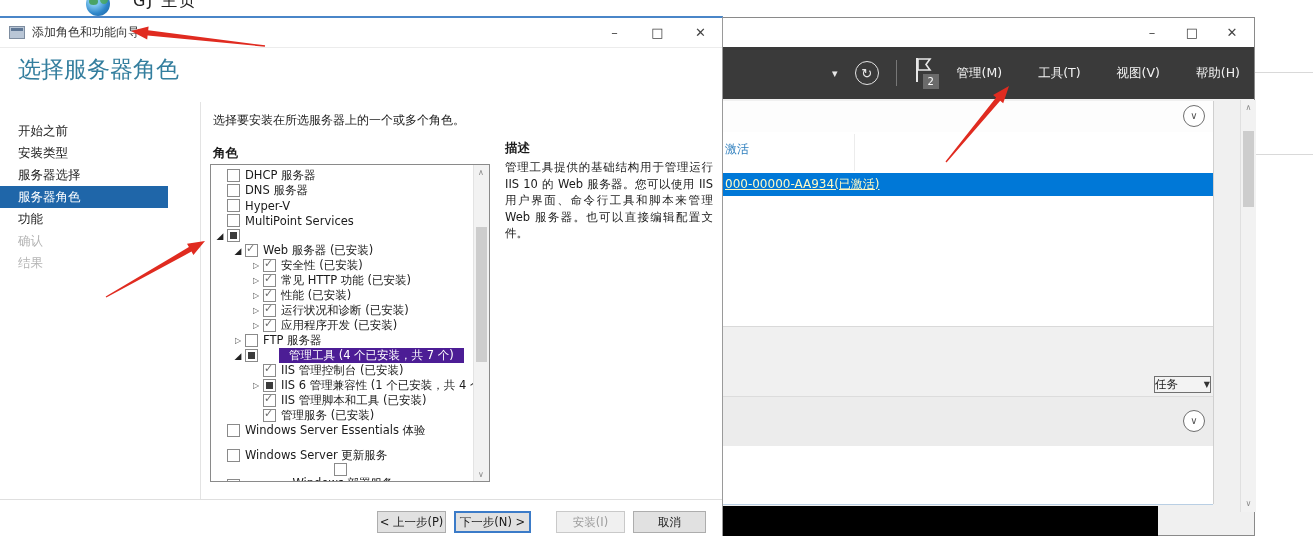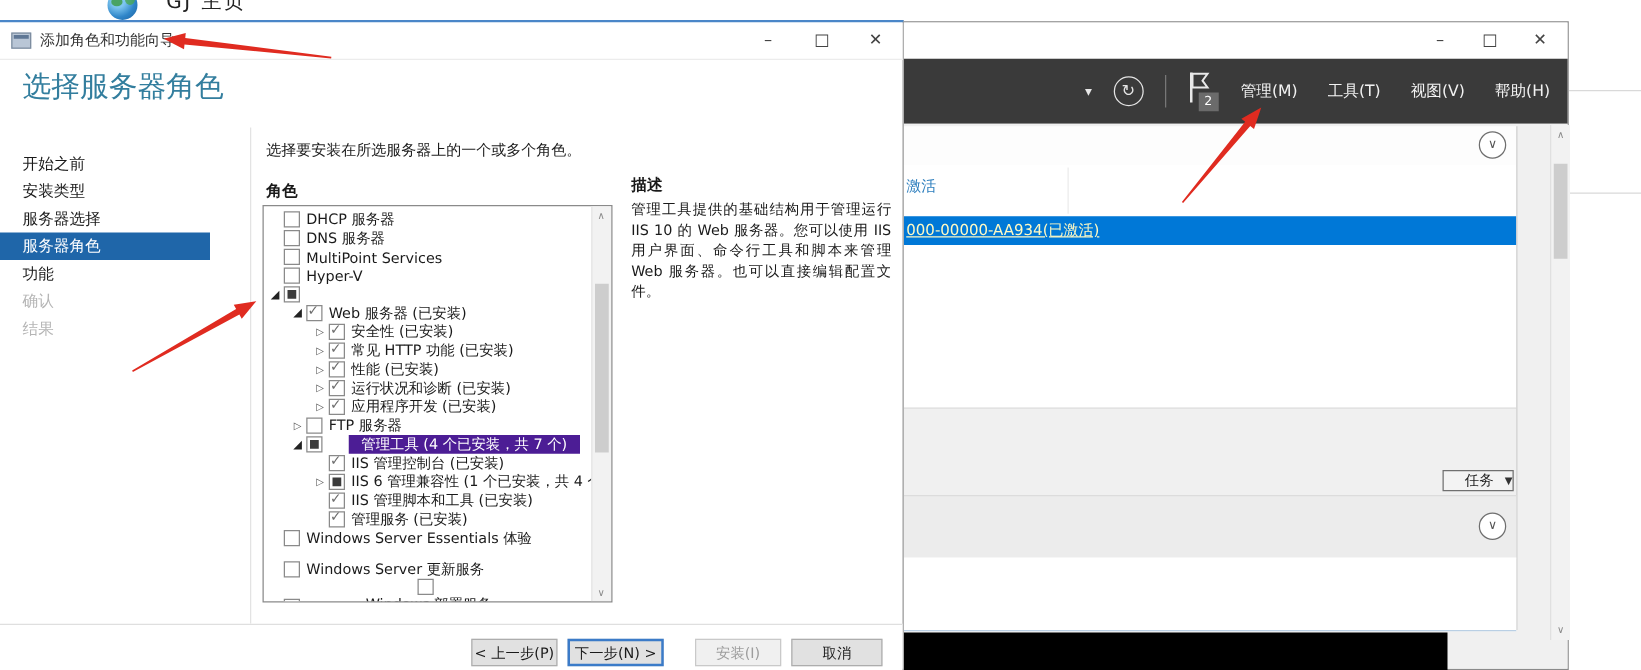--- a/index.html
+++ b/index.html
@@ -36,21 +36,21 @@
   .panel-topband{position:absolute;left:0;top:2px;width:490px;height:31px;background:#fdfdfd;border-bottom:1px solid #d9d9d9;}
   .chev-circle{position:absolute;width:20px;height:20px;border:1px solid #6f6f6f;border-radius:50%;background:#fff;color:#555;
     display:flex;align-items:center;justify-content:center;font-size:10px;line-height:1;}
   .list-header{position:absolute;left:0;top:33px;width:490px;height:41px;background:#ffffff;}
   .col-header{position:absolute;left:2px;top:9px;font-size:12px;color:#2e7fbe;}
   .col-div{position:absolute;left:131px;top:2px;width:1px;height:37px;background:#ececec;}
   .sel-row{position:absolute;left:0;top:74px;width:490px;height:23px;background:#0078d7;color:#fef9c3;font-size:12px;display:flex;align-items:center;padding-left:2px;box-sizing:border-box;text-decoration:underline;}
   .list-rest{position:absolute;left:0;top:97px;width:490px;height:130px;background:#ffffff;border-bottom:1px solid #d9d9d9;}
   .panel-edge{position:absolute;left:490px;top:2px;width:1px;height:403px;background:#cfcfcf;}
   .tasks-btn{position:absolute;left:431px;top:277px;width:57px;height:17px;background:#f3f3f3;border:1px solid #707070;box-sizing:border-box;
-    display:flex;align-items:center;justify-content:flex-end;gap:9px;font-size:11.5px;color:#222;}
+    display:flex;align-items:center;justify-content:space-between;gap:9px;font-size:11.5px;color:#222;}
   .tasks-btn .dd{font-size:8px;color:#333;}
   .section-band{position:absolute;left:0;top:297px;width:490px;height:50px;background:#ececec;border-top:1px solid #dcdcdc;}
   .white-band{position:absolute;left:0;top:347px;width:490px;height:58px;background:#ffffff;border-bottom:1px solid #b9cfe4;}
   .black-bar{position:absolute;left:0;top:407px;width:435px;height:31px;background:#000;}
   .sm-scroll{position:absolute;left:517px;top:1px;width:15px;height:412px;background:#f2f2f2;border-left:1px solid #e0e0e0;}
   .sm-scroll .arr{position:absolute;left:0;width:15px;height:14px;display:flex;align-items:center;justify-content:center;font-size:8px;color:#8a8a8a;}
   .sm-scroll .thumb{position:absolute;left:2px;top:31px;width:11px;height:76px;background:#cdcdcd;}
 
   
   .wizard{position:absolute;left:0;top:16px;width:723px;height:520px;background:#fff;z-index:2;
@@ -120,21 +120,21 @@
     <span class="caret">▾</span>
     <span class="refresh-circle">↻</span>
     <span class="vsep"></span>
     <span class="flag-wrap">
       <svg width="26" height="34" viewBox="0 0 26 34">
         <path d="M3 2 L3 26" stroke="#e8e8e8" stroke-width="2" fill="none"></path>
         <path d="M4 3 L16 3 L12 8.5 L16 14 L4 14 Z" fill="none" stroke="#e8e8e8" stroke-width="1.6"></path>
       </svg>
       <span class="flag-badge">2</span>
     </span>
-    <span id="sm-menu" style="display:flex;gap:24px;align-items:center;">
+    <span id="sm-menu" style="display:flex;gap:36px;align-items:center;">
         <span class="ditem">管理(M)</span>
         <span class="ditem">工具(T)</span>
         <span class="ditem">视图(V)</span>
         <span class="ditem">帮助(H)</span>
       </span>
   </div>
   <div class="sm-body">
     <div class="panel-topband"></div>
     <div class="chev-circle" style="left:460px;top:6px;">∨</div>
     <div class="list-header">
@@ -191,26 +191,26 @@
           <span class="role-label">DHCP 服务器</span>
         </div>
         <div class="role-row" style="padding-left: 2px;">
           <span class="expander"></span>
           <span class="cb"></span>
           <span class="role-label">DNS 服务器</span>
         </div>
         <div class="role-row" style="padding-left: 2px;">
           <span class="expander"></span>
           <span class="cb"></span>
+          <span class="role-label">Hyper-V</span>
+        </div>
+        <div class="role-row" style="padding-left: 2px;">
+          <span class="expander"></span>
+          <span class="cb"></span>
           <span class="role-label">MultiPoint Services</span>
-        </div>
-        <div class="role-row" style="padding-left: 2px;">
-          <span class="expander"></span>
-          <span class="cb"></span>
-          <span class="role-label">Hyper-V</span>
         </div>
         <div class="role-row" style="padding-left: 2px;">
           <span class="expander exp">◢</span>
           <span class="cb partial"></span>
         </div>
         <div class="role-row" style="padding-left: 20px;">
           <span class="expander exp">◢</span>
           <span class="cb">
             <span class="tick">✓</span>
           </span>

